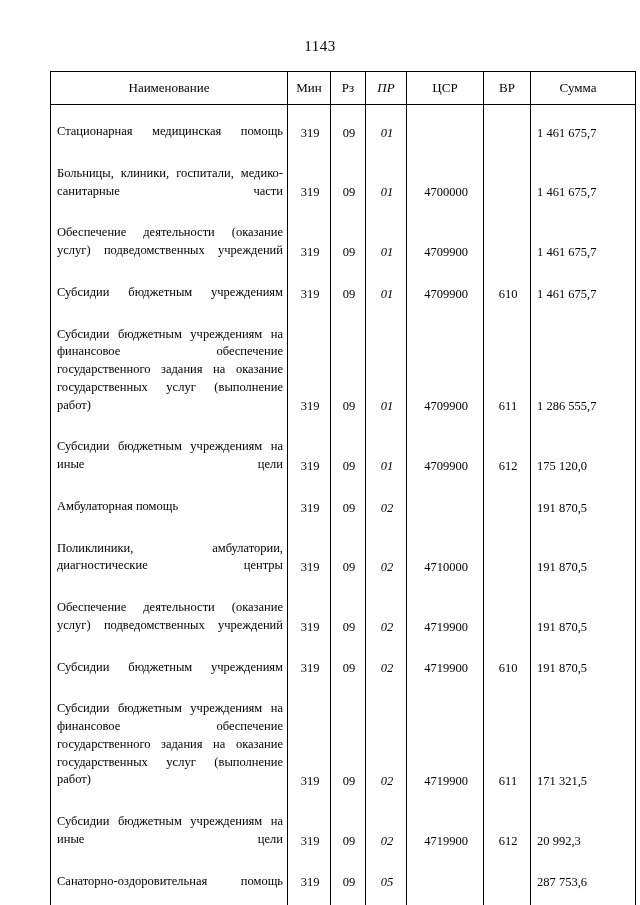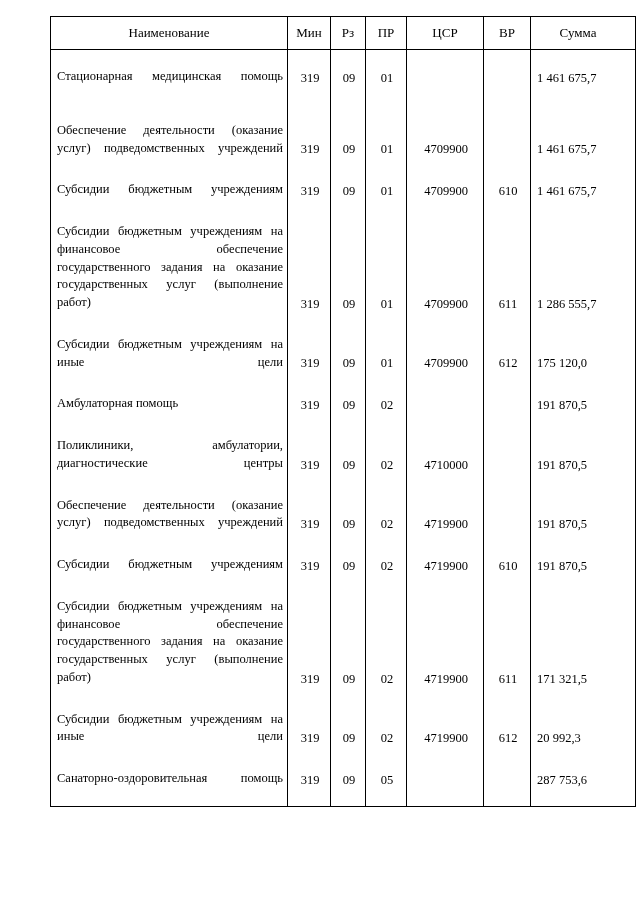--- a/index.html
+++ b/index.html
@@ -57,21 +57,21 @@
   
   table.budget tbody tr:first-child td {
     border-top: none;
   }
   table.budget tbody tr:last-child td {
     border-bottom: 1px solid #000;
   }
   .c-name   { width: 232px; }
   .c-min    { width: 38px;  text-align: center; }
   .c-rz     { width: 30px;  text-align: center; }
-  .c-pr     { width: 36px;  text-align: center; }
+  .c-pr     { width: 36px;  text-align: center; font-style: italic; }
   .c-tsr    { width: 72px;  text-align: center; }
   .c-vr     { width: 42px;  text-align: center; }
   .c-sum    { width: 90px;  padding-right: 12px !important; }
 
   td.c-min, td.c-rz, td.c-pr, td.c-tsr, td.c-vr {
     text-align: center;
   }
   td.c-name {
     text-align: justify;
     text-align-last: justify;
@@ -86,20 +86,21 @@
   }
   .row-spacer {
     height: 6px;
   }
 </style>
 </head>
 <body>
 
 <div class="page">
 
+  <div class="page-number">1143</div>
 
   <div class="table-wrap">
     <table class="budget">
       <thead>
         <tr>
           <th class="c-name">Наименование</th>
           <th class="c-min">Мин</th>
           <th class="c-rz">Рз</th>
           <th class="c-pr">ПР</th>
           <th class="c-tsr">ЦСР</th>
@@ -132,20 +133,29 @@
         <tr class="row-spacer">
           <td class="c-name"></td>
           <td class="c-min"></td>
           <td class="c-rz"></td>
           <td class="c-pr"></td>
           <td class="c-tsr"></td>
           <td class="c-vr"></td>
           <td class="c-sum"></td>
         </tr>
 
+        <tr>
+          <td class="c-name">Больницы, клиники, госпитали, медико-санитарные части</td>
+          <td class="c-min">319</td>
+          <td class="c-rz">09</td>
+          <td class="c-pr">01</td>
+          <td class="c-tsr">4700000</td>
+          <td class="c-vr"></td>
+          <td class="c-sum">1 461 675,7</td>
+        </tr>
 
         <tr class="row-spacer">
           <td class="c-name"></td>
           <td class="c-min"></td>
           <td class="c-rz"></td>
           <td class="c-pr"></td>
           <td class="c-tsr"></td>
           <td class="c-vr"></td>
           <td class="c-sum"></td>
         </tr>

